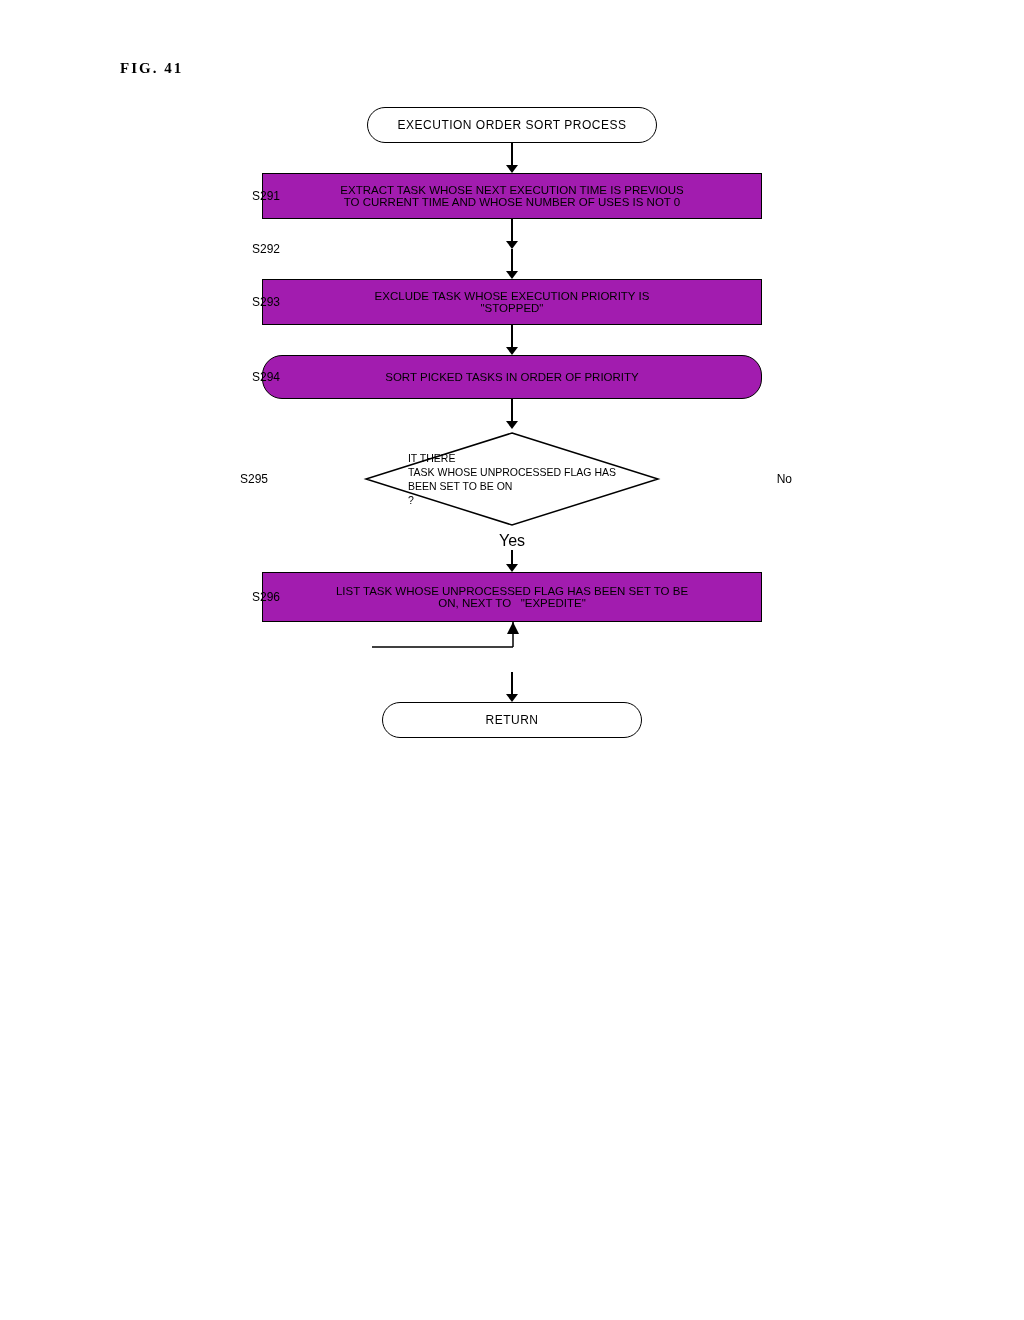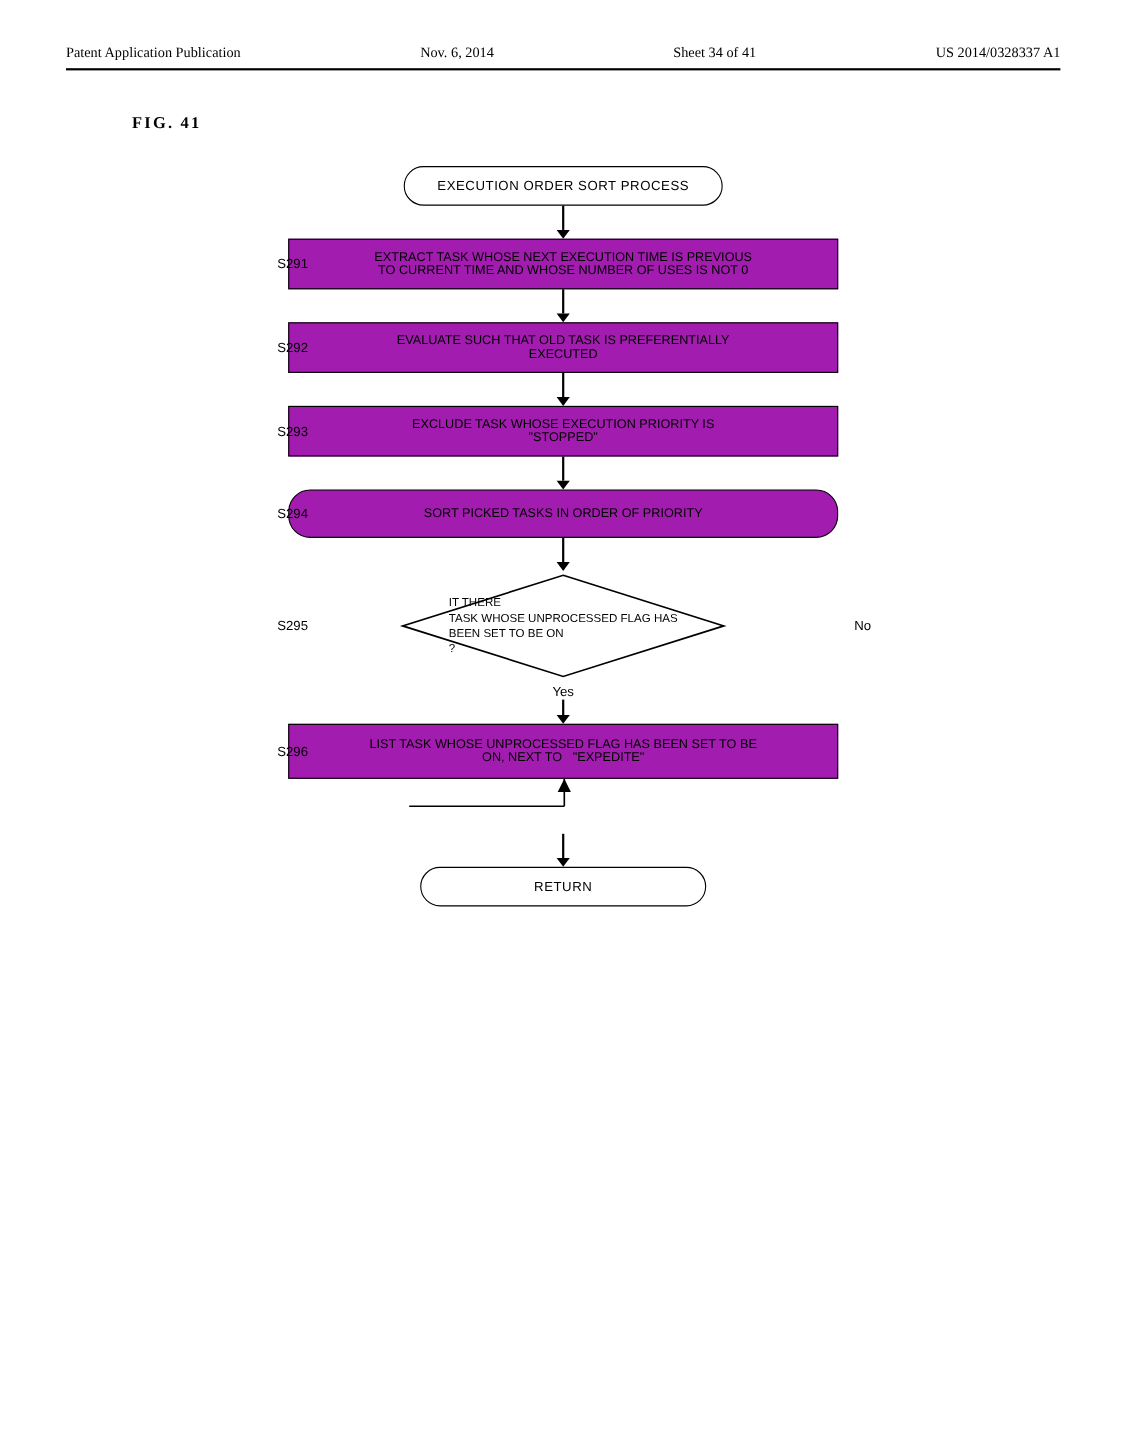--- a/index.html
+++ b/index.html
@@ -188,21 +188,21 @@
     .no-label {
       position: absolute;
       right: 60px;
       top: 50%;
       transform: translateY(-50%);
       font-size: 12px;
       font-family: Arial, sans-serif;
     }
 
     .yes-label {
-      font-size: 12px;
+      font-size: 16px;
       font-family: Arial, sans-serif;
       margin-top: 2px;
       text-align: left;
     }
 
     .s296-row {
       display: flex;
       width: 620px;
       justify-content: center;
       position: relative;
@@ -215,26 +215,20 @@
       font-family: Arial, sans-serif;
       top: 50%;
       transform: translateY(-50%);
     }
   </style>
 </head>
 <body>
 
 <div class="page">
 
-  <div class="header">
-    <span>Patent Application Publication</span>
-    <span>Nov. 6, 2014</span>
-    <span>Sheet 34 of 41</span>
-    <span>US 2014/0328337 A1</span>
-  </div>
 
   <div class="fig-label">FIG. 41</div>
 
   <div class="flowchart">
 
     <div class="fc-start-end">
       <span>EXECUTION ORDER SORT PROCESS</span>
     </div>
 
     <div class="arrow-down"></div>
@@ -244,24 +238,20 @@
       <div class="fc-process" style="width:500px;">
         EXTRACT TASK WHOSE NEXT EXECUTION TIME IS PREVIOUS<br>
         TO CURRENT TIME AND WHOSE NUMBER OF USES IS NOT 0
       </div>
     </div>
 
     <div class="arrow-down"></div>
 
     <div class="step-row">
       <span class="step-label">S292</span>
-      <div class="fc-process" style="width:500px;">
-        EVALUATE SUCH THAT OLD TASK IS PREFERENTIALLY<br>
-        EXECUTED
-      </div>
     </div>
 
     <div class="arrow-down"></div>
 
     <div class="step-row">
       <span class="step-label">S293</span>
       <div class="fc-process" style="width:500px;">
         EXCLUDE TASK WHOSE EXECUTION PRIORITY IS<br>
         "STOPPED"
       </div>
@@ -272,21 +262,21 @@
     <div class="step-row">
       <span class="step-label">S294</span>
       <div class="fc-process" style="width:500px;border-radius:20px;">
         SORT PICKED TASKS IN ORDER OF PRIORITY
       </div>
     </div>
 
     <div class="arrow-down"></div>
 
     <div class="decision-row">
-      <span class="step-label" style="left:50px;text-align:center;">S295</span>
+      <span class="step-label" style="left:38px;text-align:center;">S295</span>
       <div class="fc-decision" style="width:300px; height:100px;">
         <svg viewBox="0 0 300 100" xmlns="http://www.w3.org/2000/svg">
           <polygon points="150,4 296,50 150,96 4,50" fill="white" stroke="black" stroke-width="1.5"></polygon>
         </svg>
         <div class="fc-decision-text" style="font-size:10.5px; line-height:1.35; padding:0 40px;">
           IT THERE<br>
           TASK WHOSE UNPROCESSED FLAG HAS<br>
           BEEN SET TO BE ON<br>
           ?
         </div>

